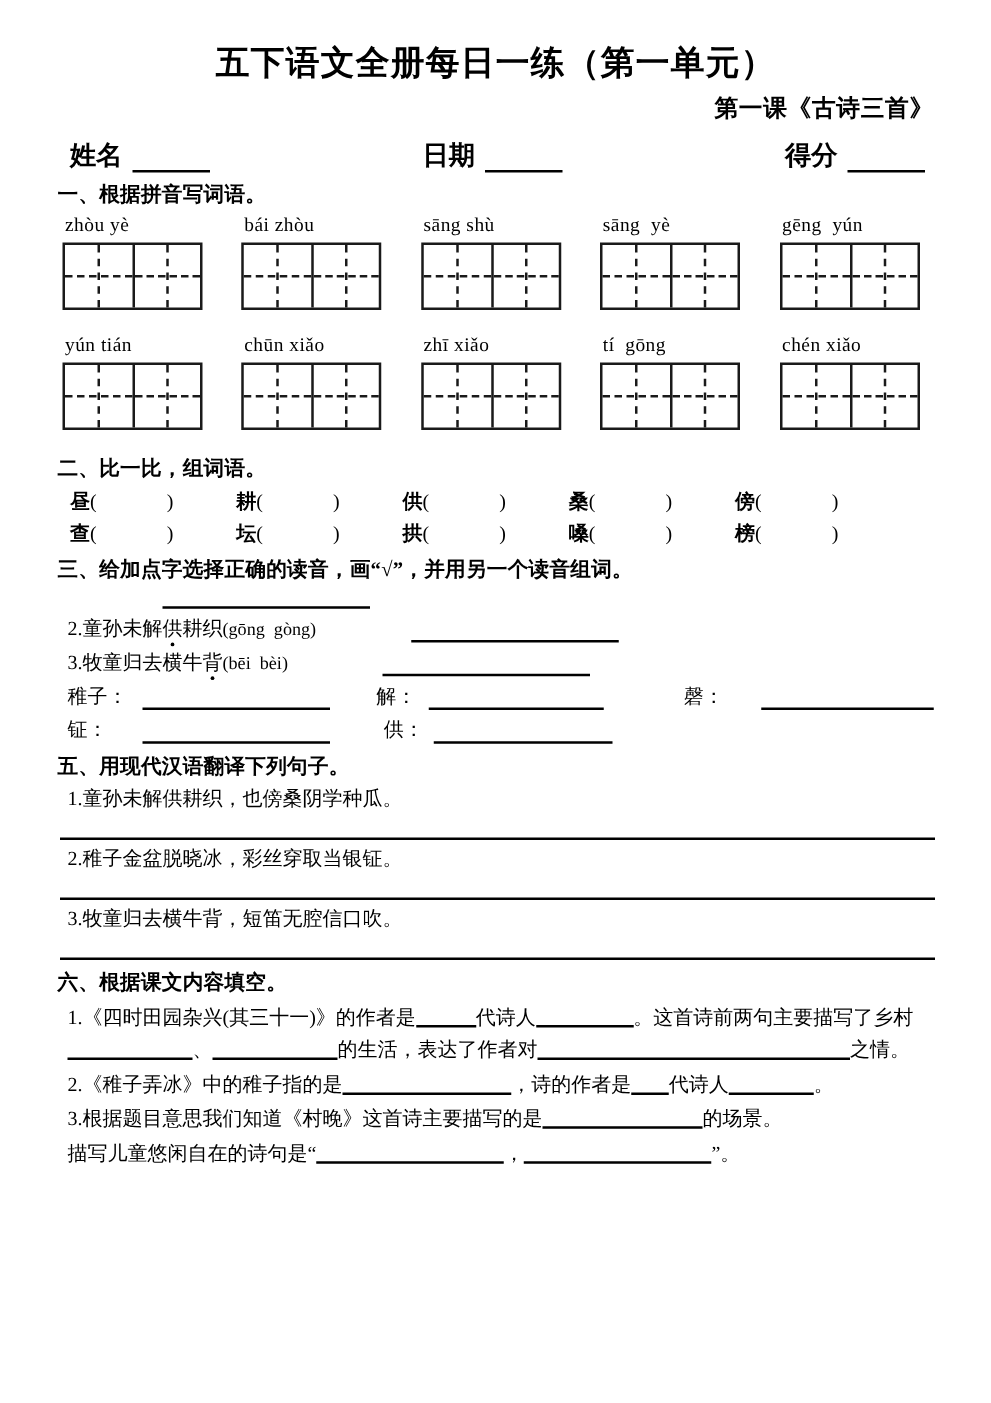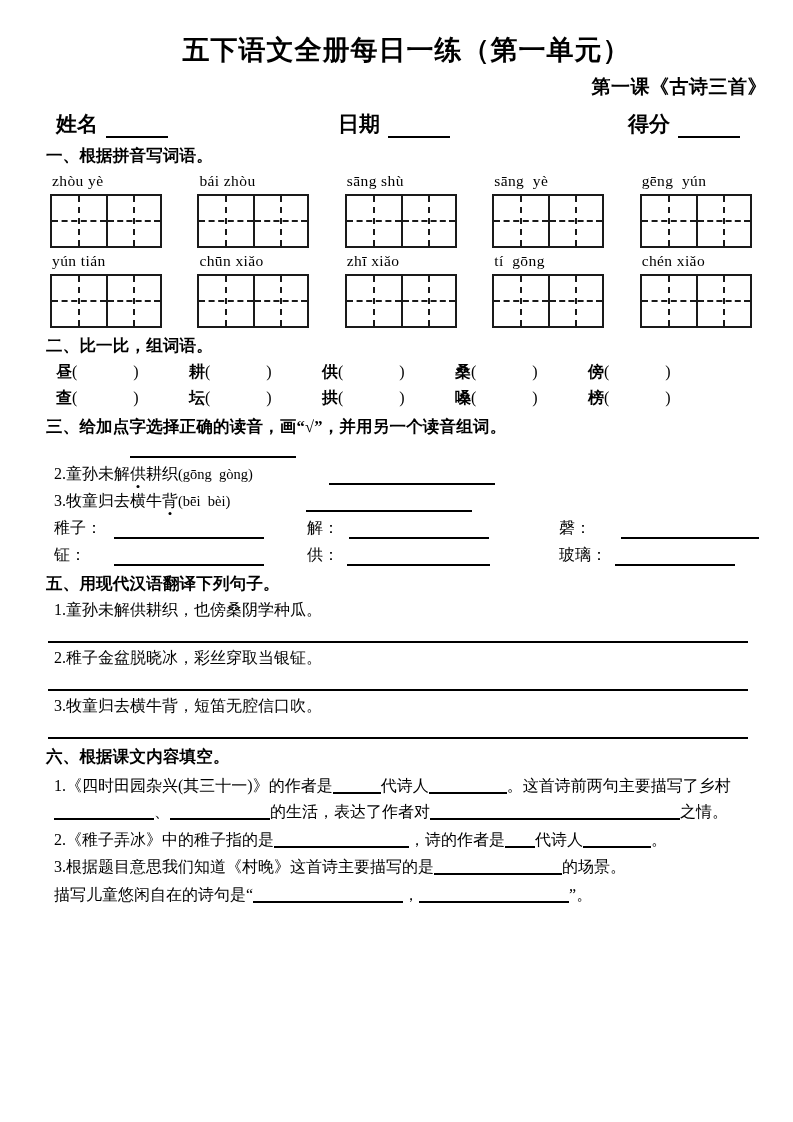--- a/index.html
+++ b/index.html
@@ -12,21 +12,21 @@
     height: 1122px;
     font-family: "Liberation Serif", "DejaVu Serif", serif;
     color: #000000;
     position: relative;
     overflow: hidden;
   }
   .page {
     width: 793px;
     height: 1122px;
     box-sizing: border-box;
-    padding: 34px 26px 0 46px;
+    padding: 34px 46px 0 46px;
     position: relative;
   }
 
   
   .title-main {
     text-align: center;
     font-size: 27px;
     font-weight: bold;
     letter-spacing: 1px;
     line-height: 1.25;
@@ -64,21 +64,21 @@
     font-size: 16.5px;
     font-weight: bold;
     margin: 7px 0 5px 0;
     letter-spacing: 0.2px;
   }
 
   
   .pin-row {
     display: flex;
     justify-content: flex-start;
-    margin-bottom: 4px;
+    margin-bottom: 20px;
     padding-left: 4px;
     gap: 20px;
   }
   .pin-cell {
     width: 150px;
     box-sizing: border-box;
   }
   .pin-text {
     font-family: "Liberation Serif", "DejaVu Serif", serif;
     font-size: 15.5px;
@@ -405,24 +405,20 @@
 
   <div class="def-row">
     <div class="def-item def-col-1">
       <span class="def-label">钲：</span>
       <span class="ans-rule def-rule-a" style="margin-left:28px;"></span>
     </div>
     <div class="def-item def-col-2">
       <span class="def-label">供：</span>
       <span class="ans-rule def-rule-e"></span>
     </div>
-    <div class="def-item def-col-3">
-      <span class="def-label">玻璃：</span>
-      <span class="ans-rule def-rule-f"></span>
-    </div>
   </div>
 
   <div class="sec-head">五、用现代汉语翻译下列句子。</div>
 
   <div class="trans-q"><span>1.</span><span>童孙未解供耕织，也傍桑阴学种瓜。</span></div>
   <div class="full-rule"></div>
 
   <div class="trans-q"><span>2.</span><span>稚子金盆脱晓冰，彩丝穿取当银钲。</span></div>
   <div class="full-rule"></div>
 

